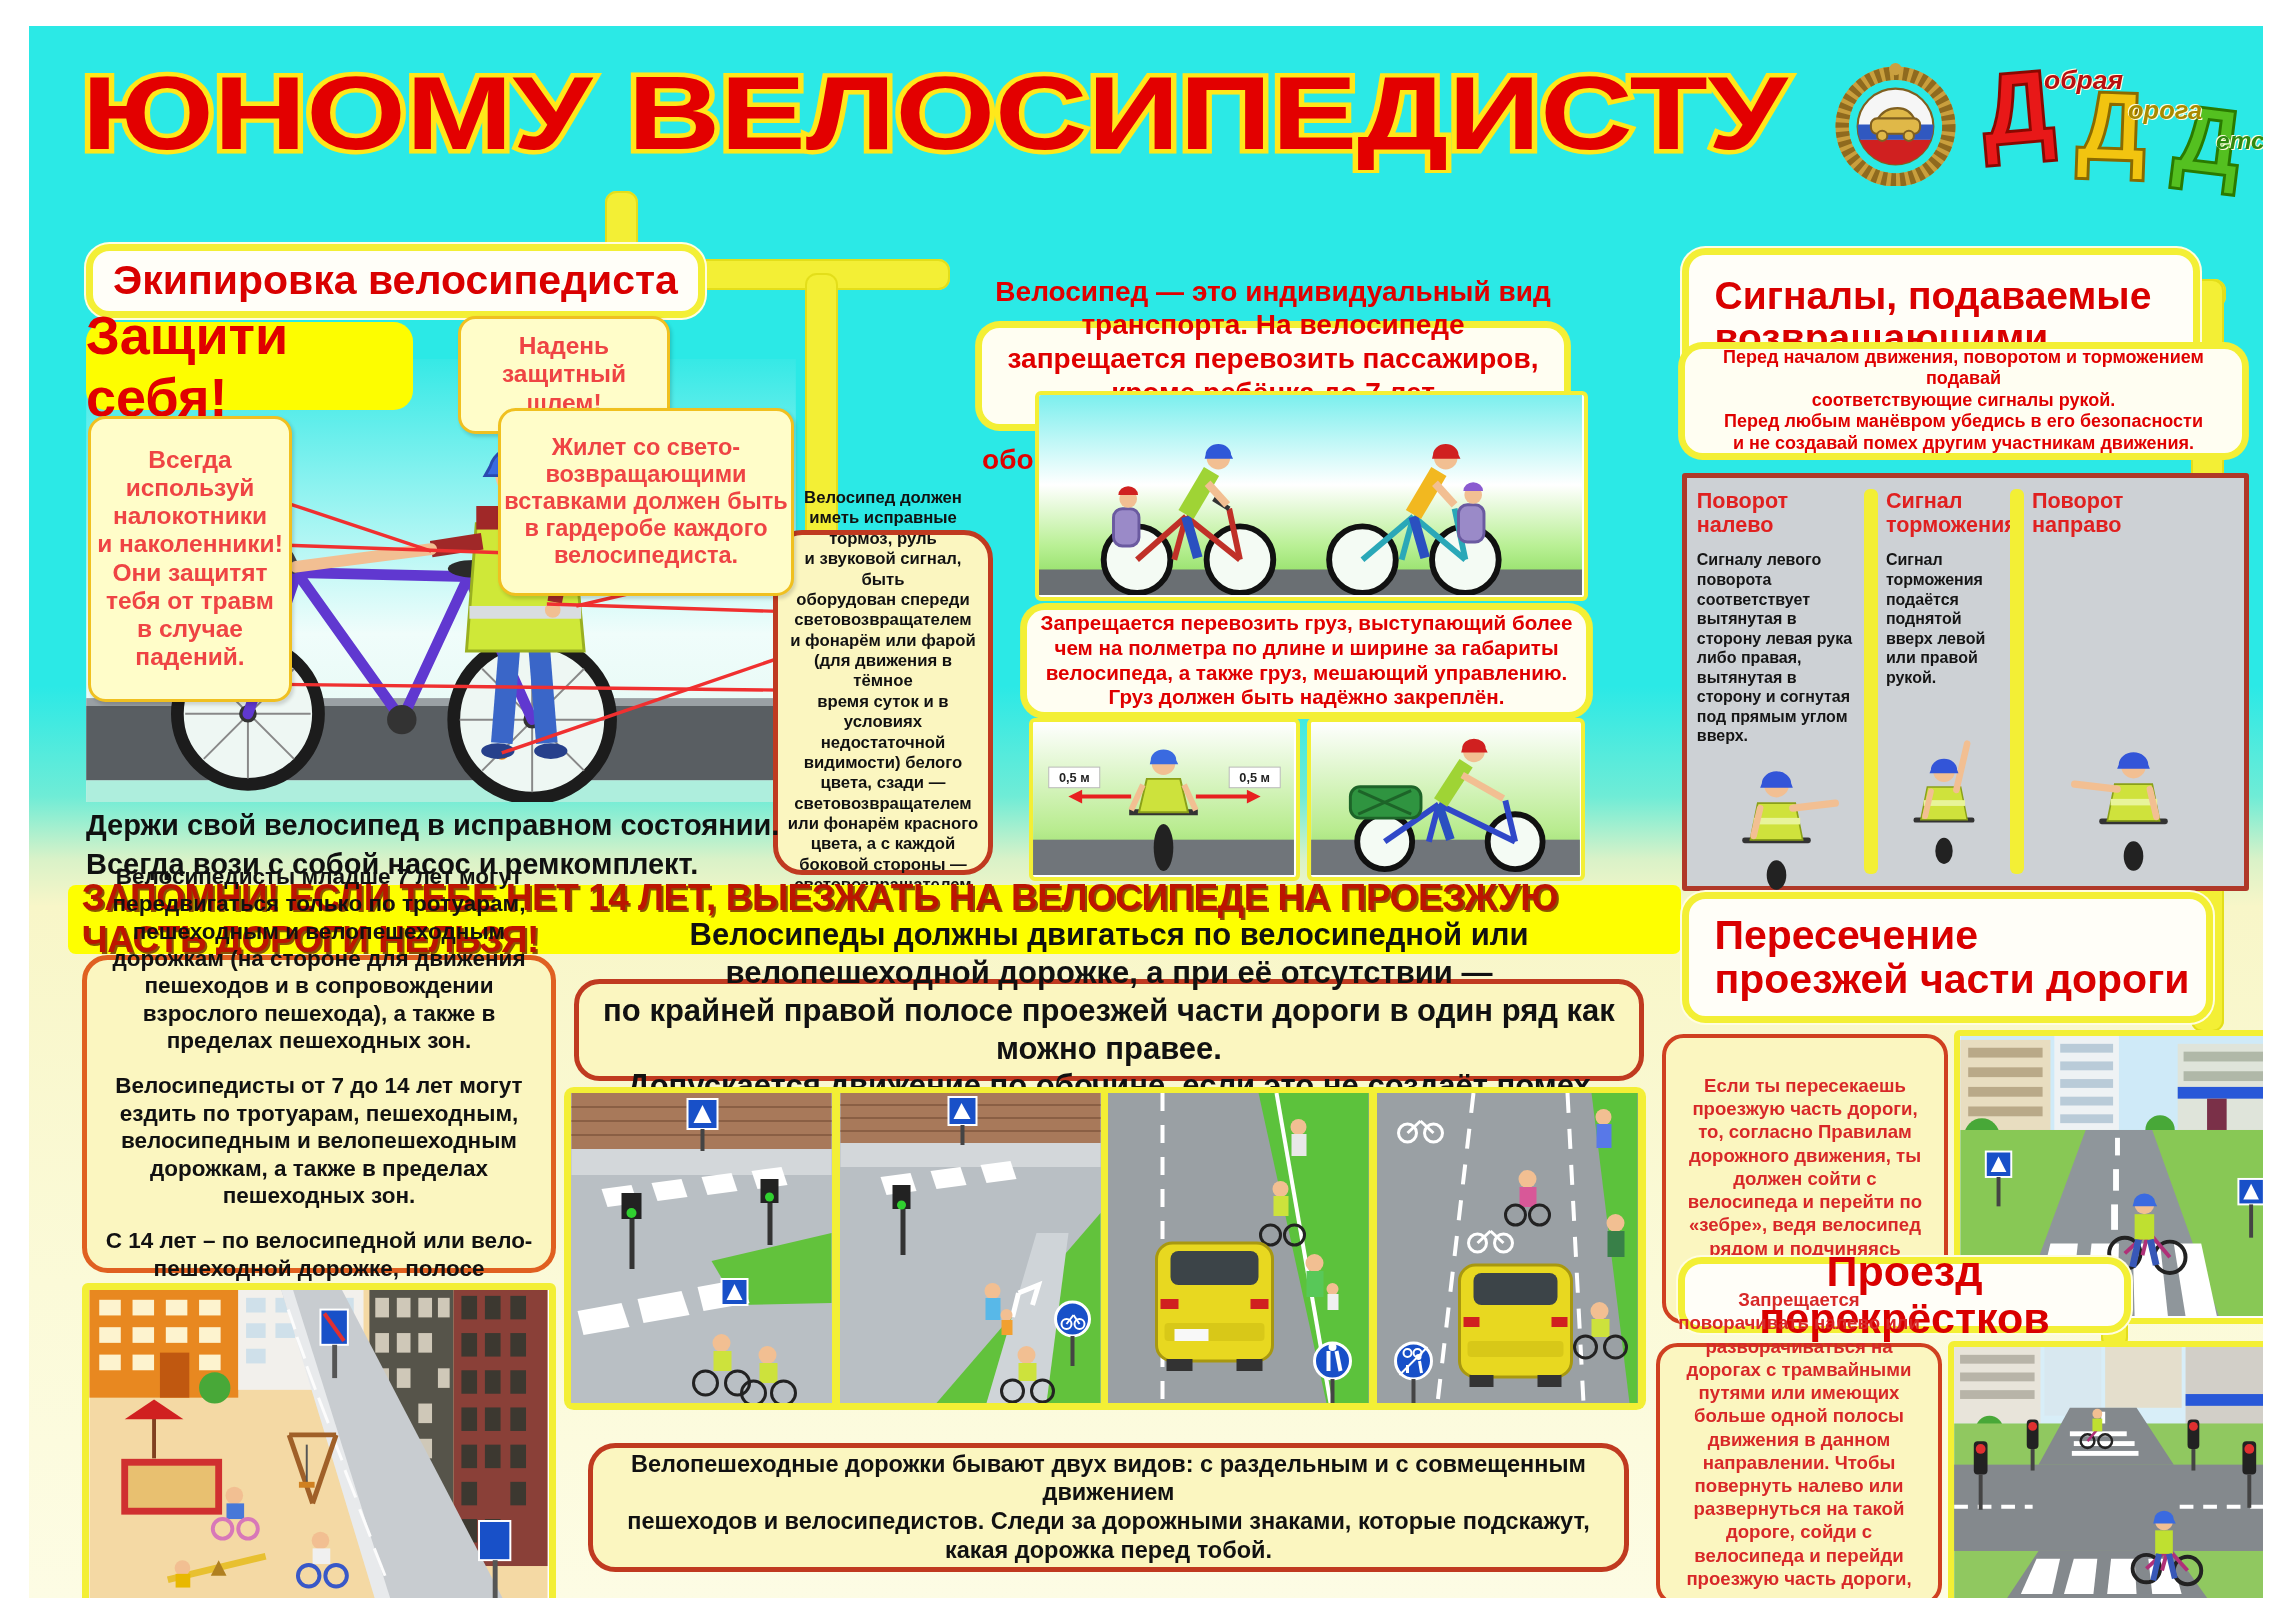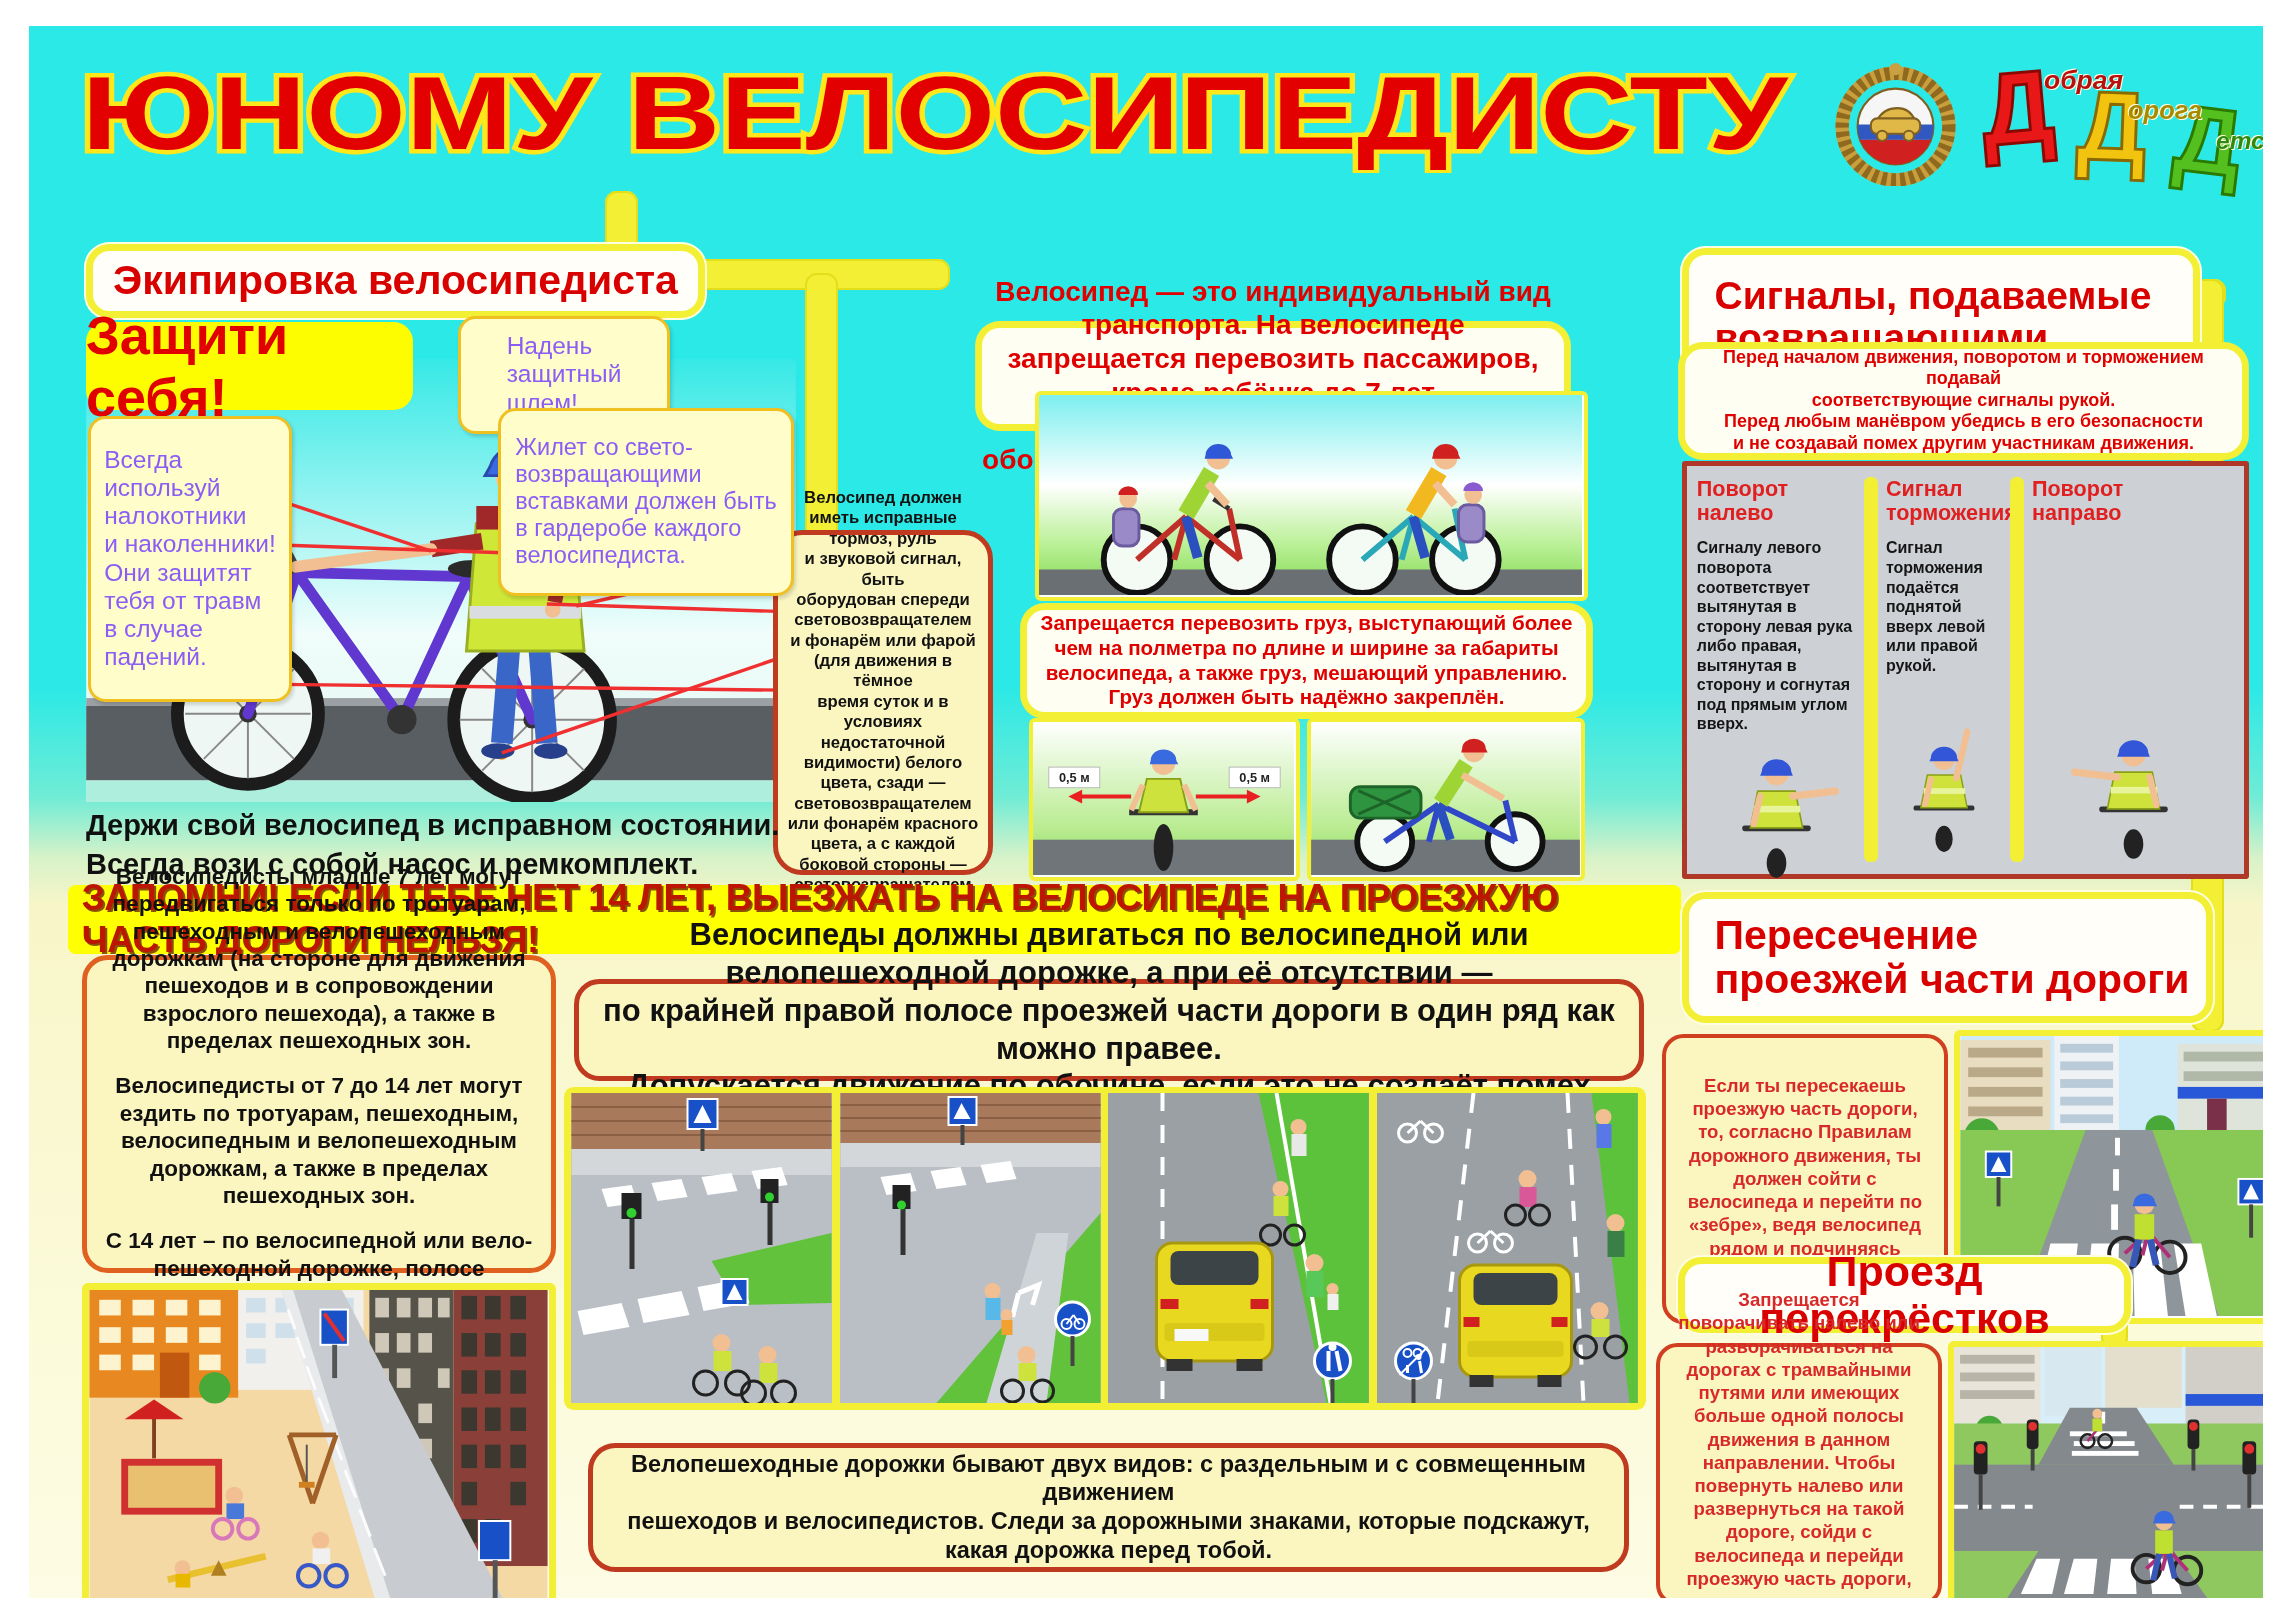--- a/index.html
+++ b/index.html
@@ -10,35 +10,35 @@
   .abs { position:absolute; }
   .pre { white-space:pre-line; }
   .pipe { position:absolute; background:#f3ef35; border-radius:11.8px; box-shadow:inset 0 0 0 2px #e3de1a; z-index:1; }
   .hdr { position:absolute; z-index:3; background:#fffef8; border:7.8px solid #f3ef35; border-radius:23.5px;
     color:#d90000; font-weight:800; display:flex; align-items:center; justify-content:center;
     text-align:center; line-height:1.08; box-shadow:0 0 0 2px #fffde0; }
   .hdr.left-align { justify-content:flex-start; text-align:left; padding-left:25.5px; }
   .ybox { position:absolute; z-index:3; background:#fdfd00; border-radius:19.6px; color:#e00000;
     font-weight:800; display:flex; align-items:center; justify-content:center; }
   .callout { position:absolute; z-index:4; background:#fffdc9; border:3.9px solid #f0c020; border-radius:17.6px;
-    color:#8b5cf6; font-weight:400; text-align:left; display:flex; align-items:center; justify-content:center;
+    color:#ef4444; font-weight:700; text-align:center; display:flex; align-items:center; justify-content:center;
     line-height:1.15; box-shadow:2px 2.9px 3.9px rgba(0,0,0,.15); }
   .creambox { position:absolute; z-index:3; background:#fbf6c0; border:5.9px solid #c03a20; border-radius:25.5px;
     color:#111; font-weight:700; text-align:center; display:flex; align-items:center; justify-content:center; line-height:1.22; }
   .whitebox { position:absolute; z-index:3; background:#fffef2; border-radius:17.6px; box-shadow:0 0 0 6.9px #f3ef35;
     color:#e00000; font-weight:800; text-align:center; display:flex; align-items:center; justify-content:center; line-height:1.2; }
   .redtextbox { position:absolute; z-index:3; background:#fbf6c0; border:4.9px solid #d04020; border-radius:21.6px;
     color:#d82828; font-weight:800; text-align:center; display:flex; align-items:center; justify-content:center; line-height:1.25; }
   .banner { position:absolute; z-index:3; background:#feff00; border-radius:7.8px; color:#bc1500;
     font-weight:800; display:flex; align-items:center; padding-left:13.7px; letter-spacing:-0.5px;
     text-shadow:2px 2px 0 #8a5200; }
   .keep { position:absolute; z-index:3; color:#101010; font-weight:800; line-height:1.35; }
   .keep .rem { color:#e02020; }
   .panel { position:absolute; z-index:3; background:#cdd1d5; border:5.9px solid #b03828; border-radius:3px;
-    display:flex; padding:11.8px 9.8px; }
+    display:flex; padding:11.8px 9.8px;margin-top:12px; }
   .panel .col { display:flex; flex-direction:column; }
   .panel .col .ctitle { color:#e02020; font-weight:800; font-size:21.6px; line-height:1.1; margin-bottom:13.7px; }
   .panel .col .ctext { color:#151515; font-weight:700; font-size:16px; line-height:1.22; }
   .panel .divider { width:15.7px; background:#f3ef35; border-radius:5.9px; margin:0 7.8px; }
   .figwrap { margin-top:auto; display:flex; justify-content:center; }
   .imgframe { position:absolute; z-index:3; background:#ffffff; border:6.9px solid #f3ef35; border-radius:5.9px; overflow:hidden; }
   .agebox p { margin:8.8px 0; }
   .ddd-letter { position:absolute; font-weight:800; line-height:1; }
   .ddd-word { position:absolute; font-weight:800; font-style:italic; text-shadow:1px 1px 0 #fffde0, -1px -1px 0 #fffde0; }
   svg text { font-family:"Liberation Sans", sans-serif; }

